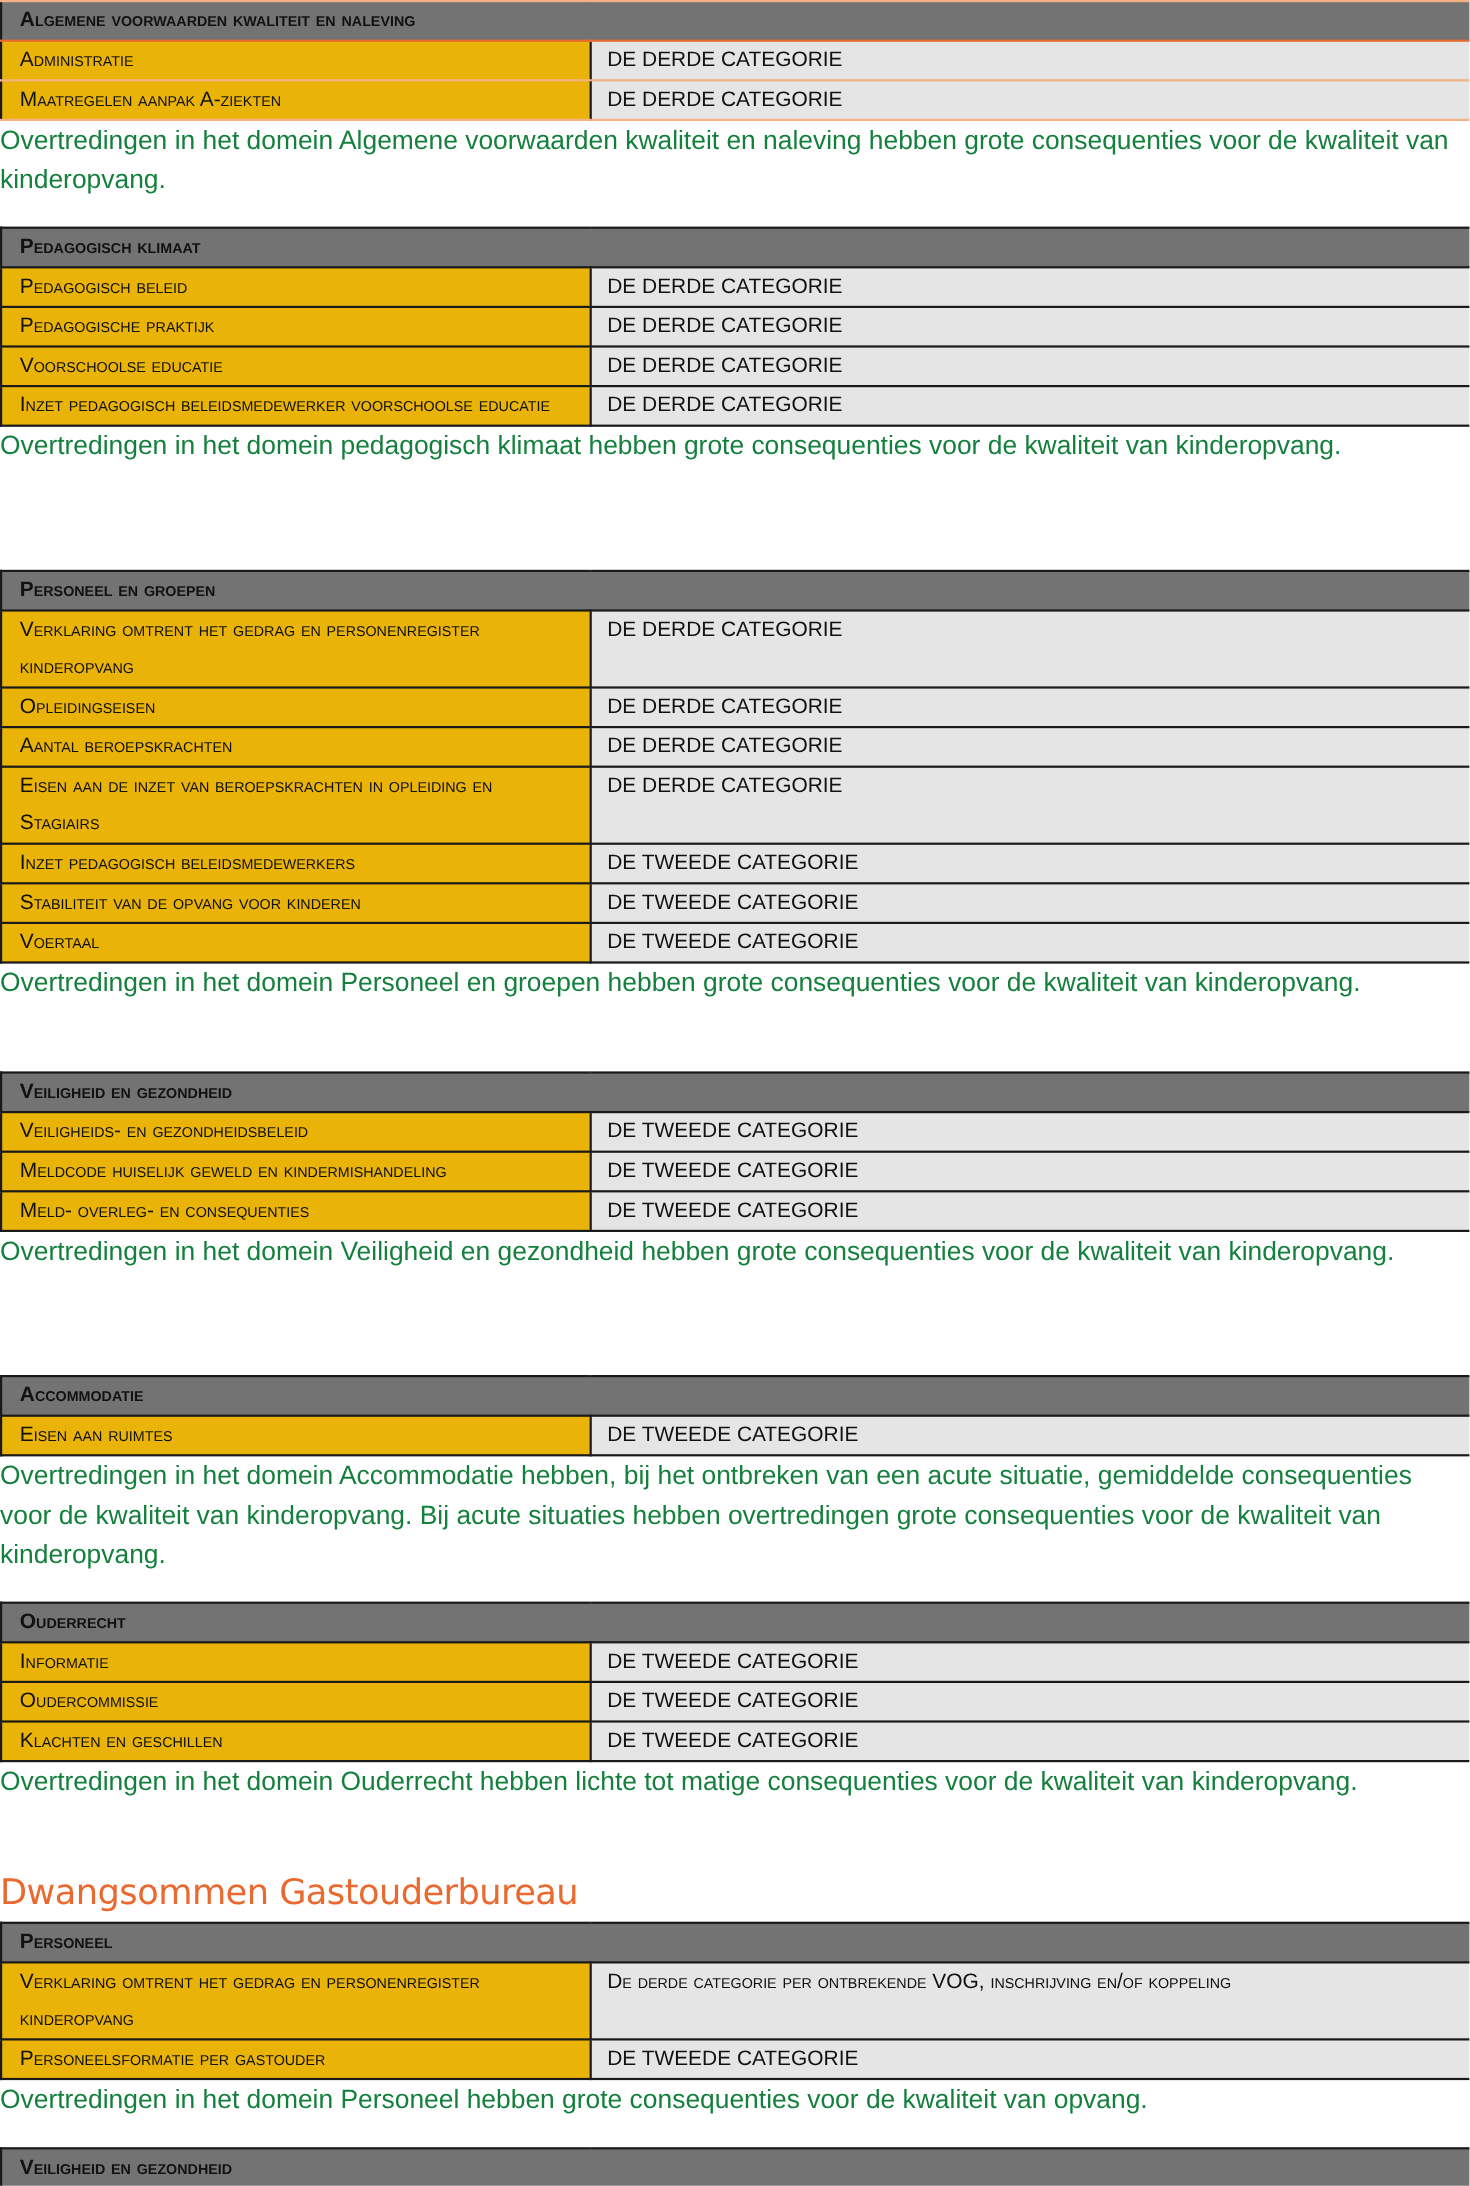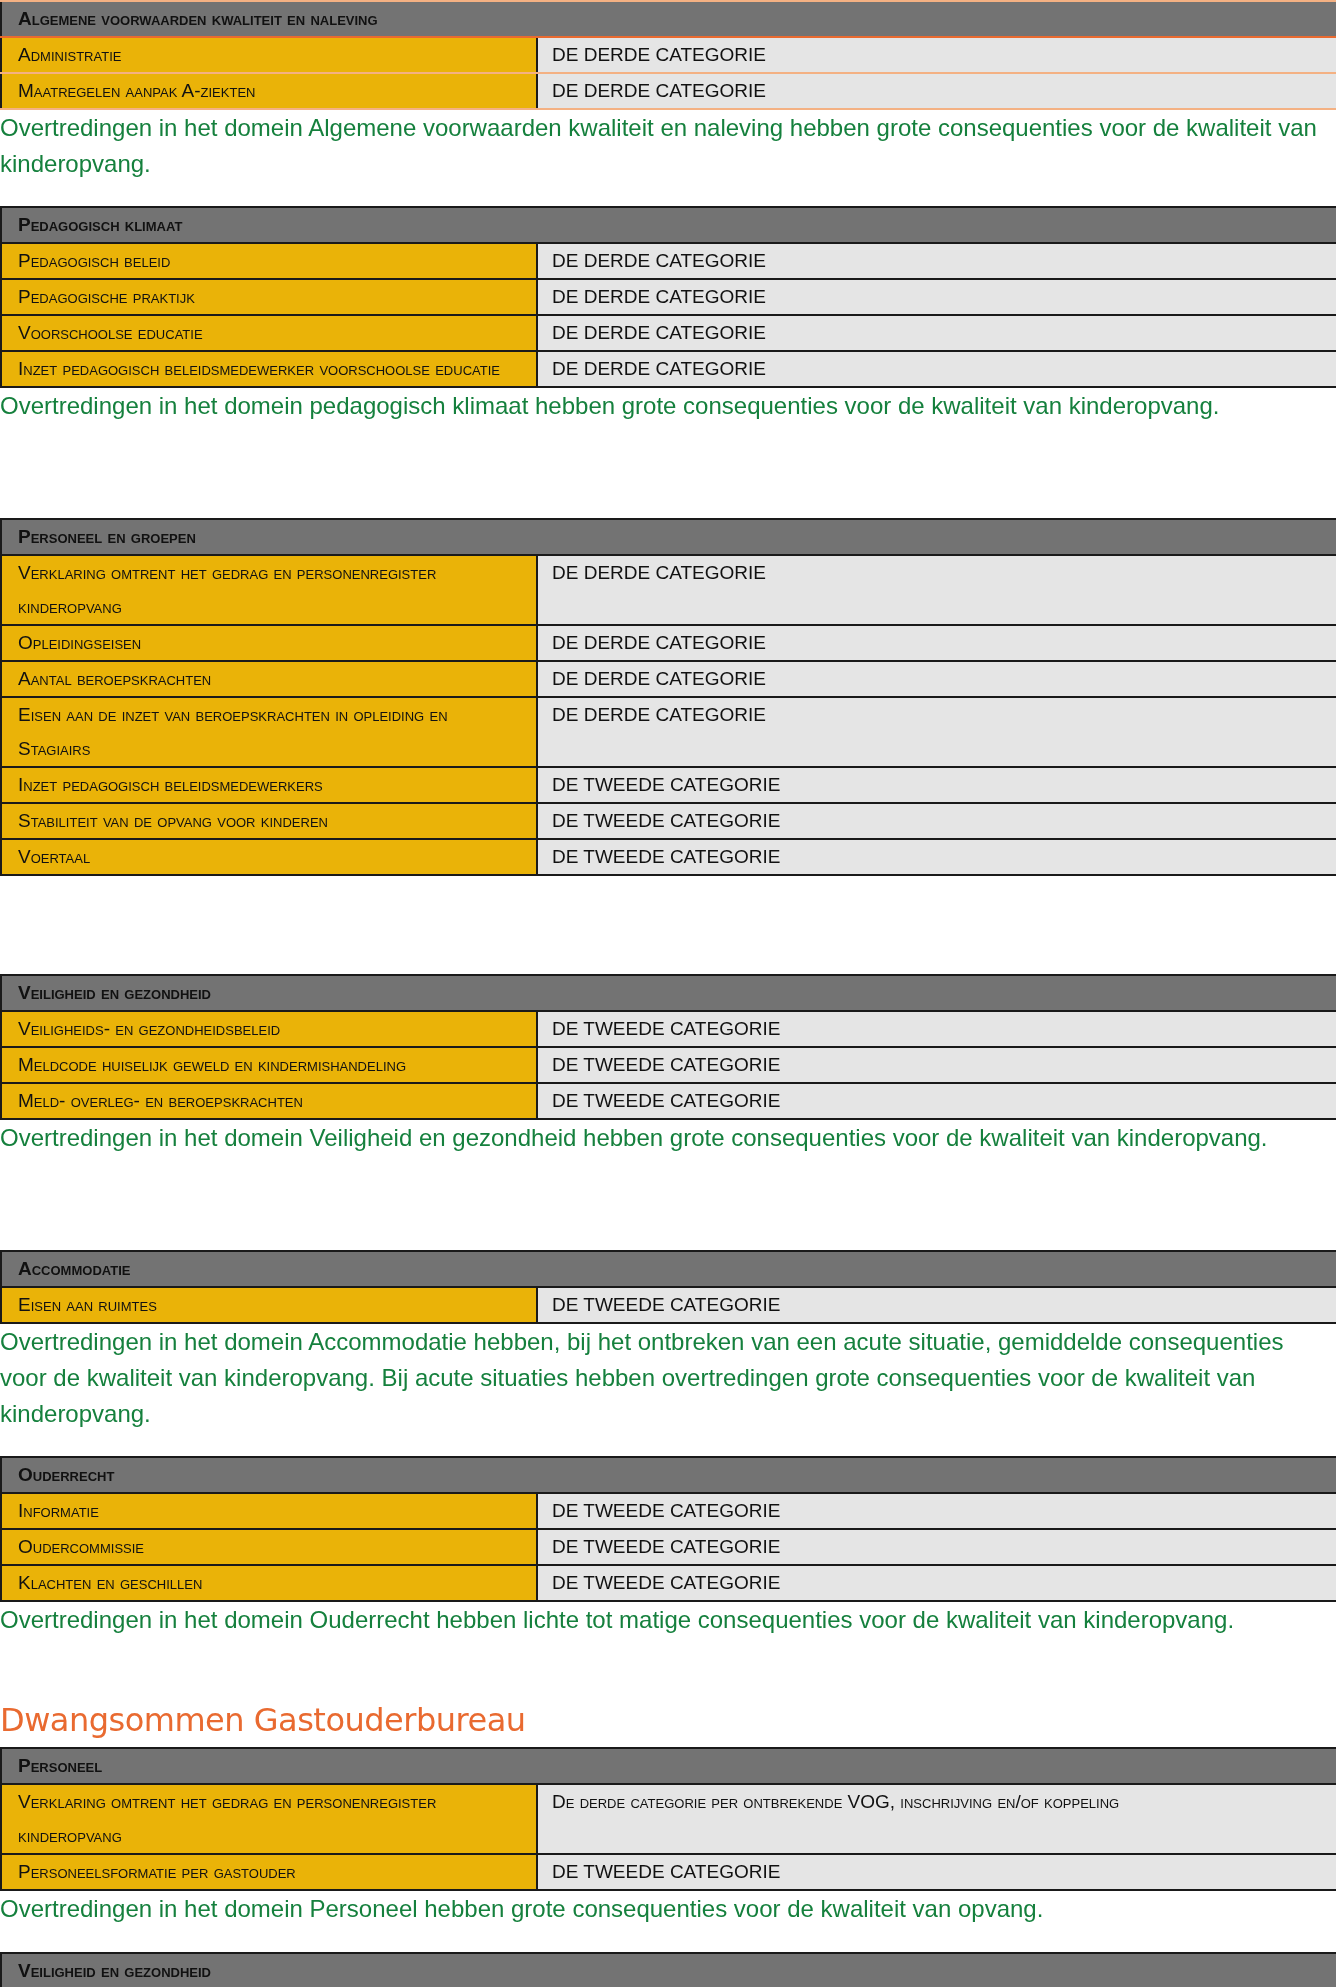--- a/index.html
+++ b/index.html
@@ -129,20 +129,21 @@
     <tr>
           <td class="lbl">Stabiliteit van de opvang voor kinderen</td>
           <td class="val">de tweede categorie</td>
         </tr>
     <tr>
           <td class="lbl">Voertaal</td>
           <td class="val">de tweede categorie</td>
         </tr>
   </tbody>
     </table>
+  <p class="desc">Overtredingen in het domein Personeel en groepen hebben grote consequenties voor de kwaliteit van kinderopvang.</p>
 </div>
 
 <div class="section" style="top:974px;">
   <table class="dtable">
     <colgroup>
         <col class="c1">
         <col>
       </colgroup>
     <tbody>
         <tr>
@@ -150,21 +151,21 @@
         </tr>
     <tr>
           <td class="lbl">Veiligheids- en gezondheidsbeleid</td>
           <td class="val">de tweede categorie</td>
         </tr>
     <tr>
           <td class="lbl">Meldcode huiselijk geweld en kindermishandeling</td>
           <td class="val">de tweede categorie</td>
         </tr>
     <tr>
-          <td class="lbl">Meld- overleg- en beroepskrachten</td>
+          <td class="lbl">Meld- overleg- en consequenties</td>
           <td class="val">de tweede categorie</td>
         </tr>
   </tbody>
     </table>
   <p class="desc">Overtredingen in het domein Veiligheid en gezondheid hebben grote consequenties voor de kwaliteit van kinderopvang.</p>
 </div>
 
 <div class="section" style="top:1250px;">
   <table class="dtable">
     <colgroup>

